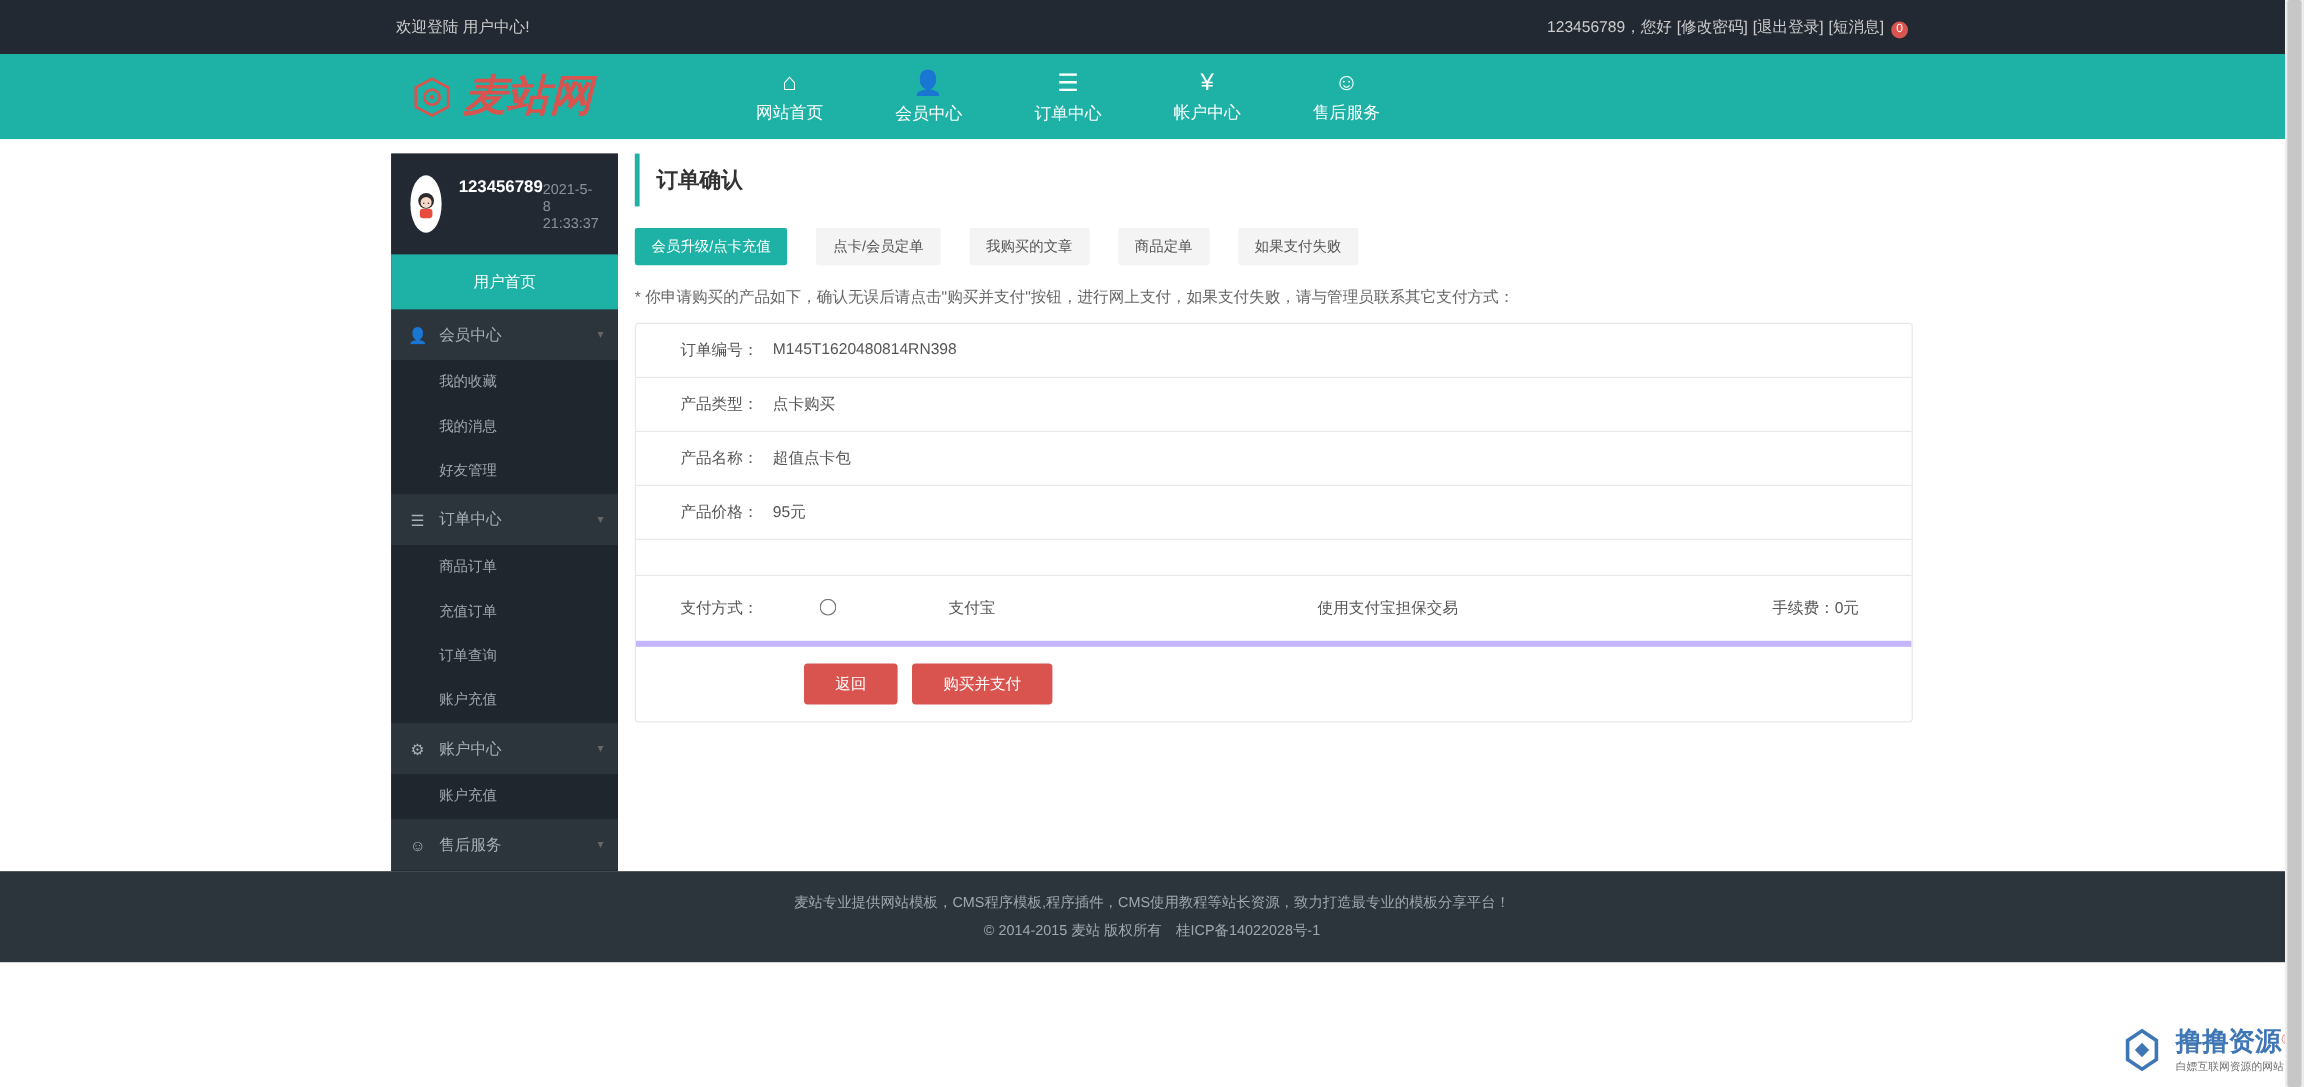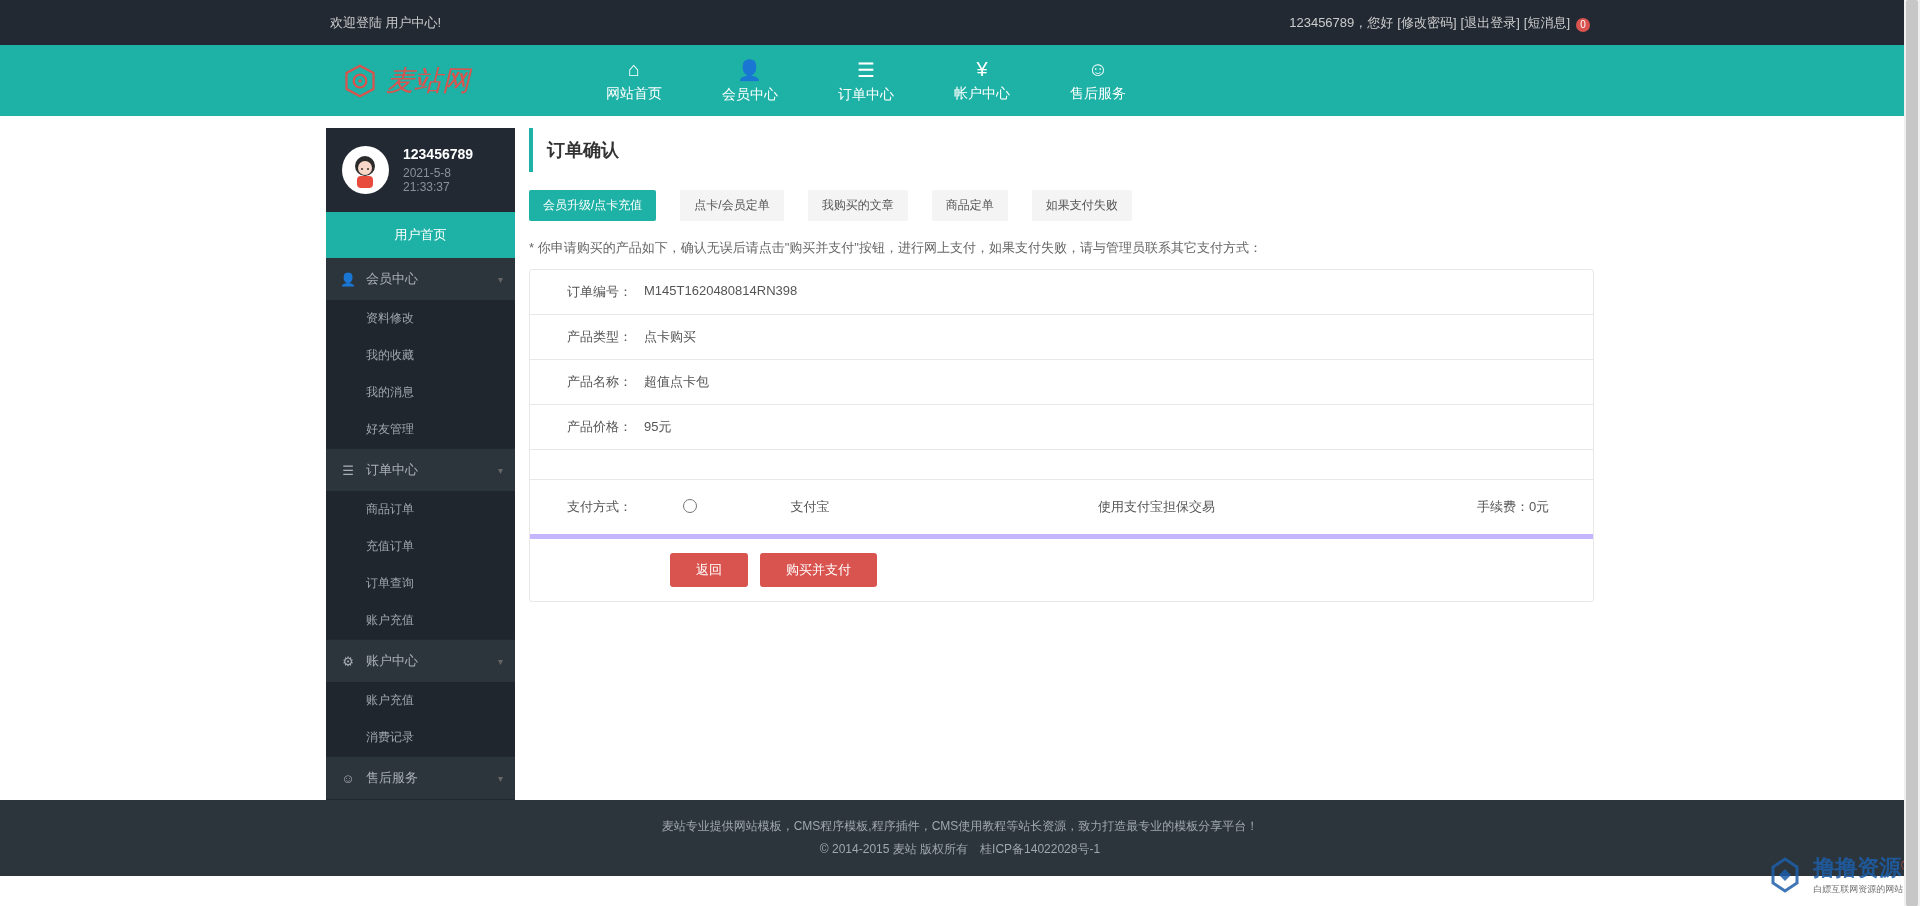--- a/index.html
+++ b/index.html
@@ -8,34 +8,34 @@
 .topbar { background: #222933; color: #ccc; height: 45px; display: flex; justify-content: center; }
 .topbar-inner { width: 1268px; display: flex; justify-content: space-between; align-items: center; padding: 0 4px; }
 .topbar a { color: #ccc; text-decoration: none; }
 .topbar-right { display: flex; align-items: flex-end; gap: 4px; }
 .badge-red { background: #d9534f; color: #fff; border-radius: 50%; width: 14px; height: 14px; display: inline-flex; align-items: center; justify-content: center; font-size: 10px; margin-left: 2px; }
 
 .navbar { background: #1db2a5; height: 71px; display: flex; justify-content: center; }
 .navbar-inner { width: 1268px; display: flex; align-items: center; }
 .logo { display: flex; align-items: center; gap: 8px; padding: 0 16px; }
 .logo-icon { width: 36px; height: 36px; }
-.logo-text { color: #d9534f; font-size: 28px; font-weight: normal; font-style: italic; }
+.logo-text { color: #d9534f; font-size: 36px; font-weight: bold; font-style: italic; }
 .nav-items { display: flex; margin-left: 90px; }
 .nav-item { display: flex; flex-direction: column; align-items: center; justify-content: center; color: #fff; padding: 0 30px; height: 71px; cursor: pointer; }
 .nav-item-icon { font-size: 20px; margin-bottom: 4px; }
 .nav-item-label { font-size: 14px; }
 
 .page { display: flex; justify-content: center; background: #fff; min-height: 560px; }
 .page-inner { width: 1268px; display: flex; padding-top: 12px; }
 
 .sidebar { width: 189px; background: #2d353c; color: #a8b0b6; flex-shrink: 0; }
 .sidebar-profile { background: #222933; padding: 18px 16px; display: flex; align-items: center; gap: 14px; }
 .avatar { width: 48px; height: 48px; border-radius: 50%; background: #fff; display: flex; align-items: center; justify-content: center; overflow: hidden; }
 .avatar svg { width: 40px; height: 40px; }
-.profile-text { display: flex; flex-direction: column; }
+.profile-text { display: flex; flex-direction: row; }
 .profile-name { color: #fff; font-size: 14px; font-weight: bold; }
 .profile-time { color: #8a9199; font-size: 12px; margin-top: 4px; }
 .sidebar-active { background: #1db2a5; color: #fff; padding: 14px 0; text-align: center; font-size: 13px; }
 .sidebar-group { border-bottom: 1px solid #222933; }
 .sidebar-group-header { display: flex; align-items: center; padding: 12px 14px; color: #a8b0b6; cursor: pointer; position: relative; background: #2d353c; }
 .sidebar-group-header .icon { width: 16px; height: 16px; margin-right: 10px; display: inline-flex; align-items: center; justify-content: center; }
 .sidebar-group-header .chev { position: absolute; right: 12px; font-size: 10px; color: #666; }
 .sidebar-sub { background: #1f262d; }
 .sidebar-sub-item { padding: 10px 14px 10px 40px; color: #9fa7ae; font-size: 12px; cursor: pointer; }
 
@@ -149,21 +149,20 @@
       </div>
       <div class="sidebar-active">用户首页</div>
 
       <div class="sidebar-group">
         <div class="sidebar-group-header">
           <span class="icon">👤</span>
           <span>会员中心</span>
           <span class="chev">▾</span>
         </div>
         <div class="sidebar-sub">
-          <div class="sidebar-sub-item">资料修改</div>
           <div class="sidebar-sub-item">我的收藏</div>
           <div class="sidebar-sub-item">我的消息</div>
           <div class="sidebar-sub-item">好友管理</div>
         </div>
       </div>
 
       <div class="sidebar-group">
         <div class="sidebar-group-header">
           <span class="icon">☰</span>
           <span>订单中心</span>
@@ -178,21 +177,20 @@
       </div>
 
       <div class="sidebar-group">
         <div class="sidebar-group-header">
           <span class="icon">⚙</span>
           <span>账户中心</span>
           <span class="chev">▾</span>
         </div>
         <div class="sidebar-sub">
           <div class="sidebar-sub-item">账户充值</div>
-          <div class="sidebar-sub-item">消费记录</div>
         </div>
       </div>
 
       <div class="sidebar-group">
         <div class="sidebar-group-header">
           <span class="icon">☺</span>
           <span>售后服务</span>
           <span class="chev">▾</span>
         </div>
       </div>

